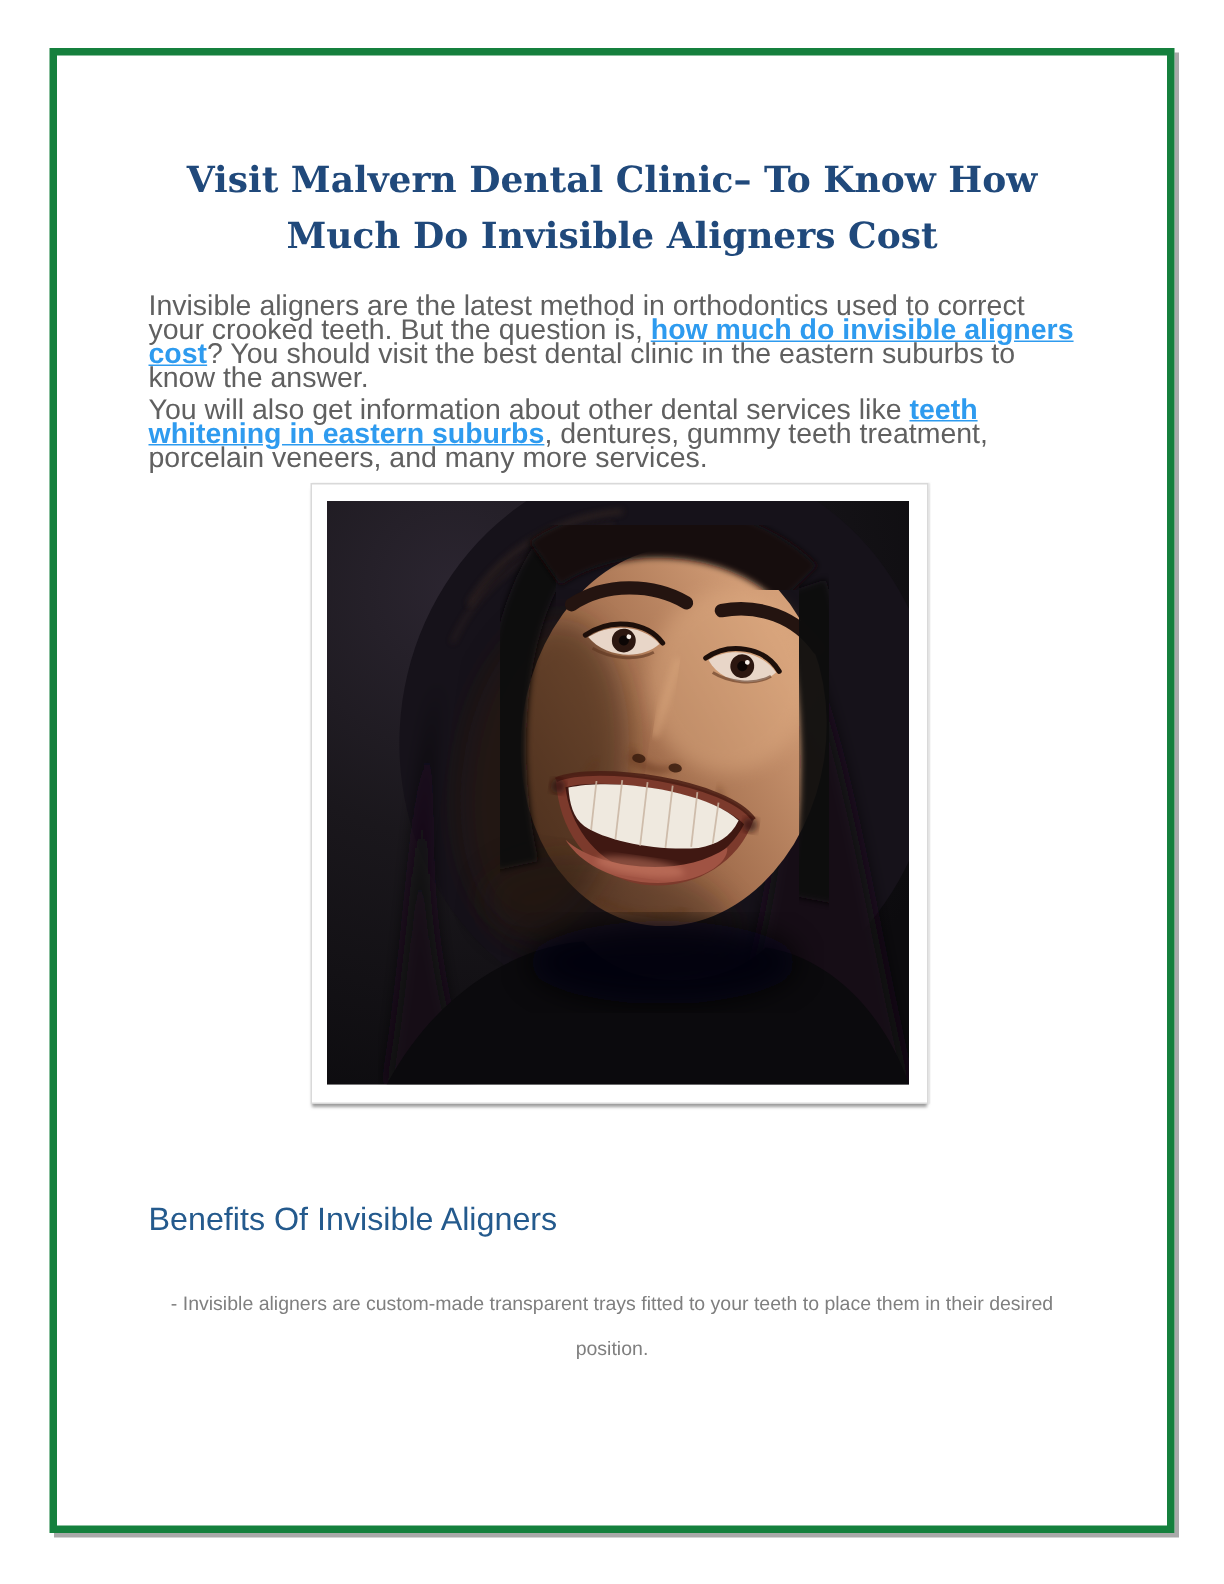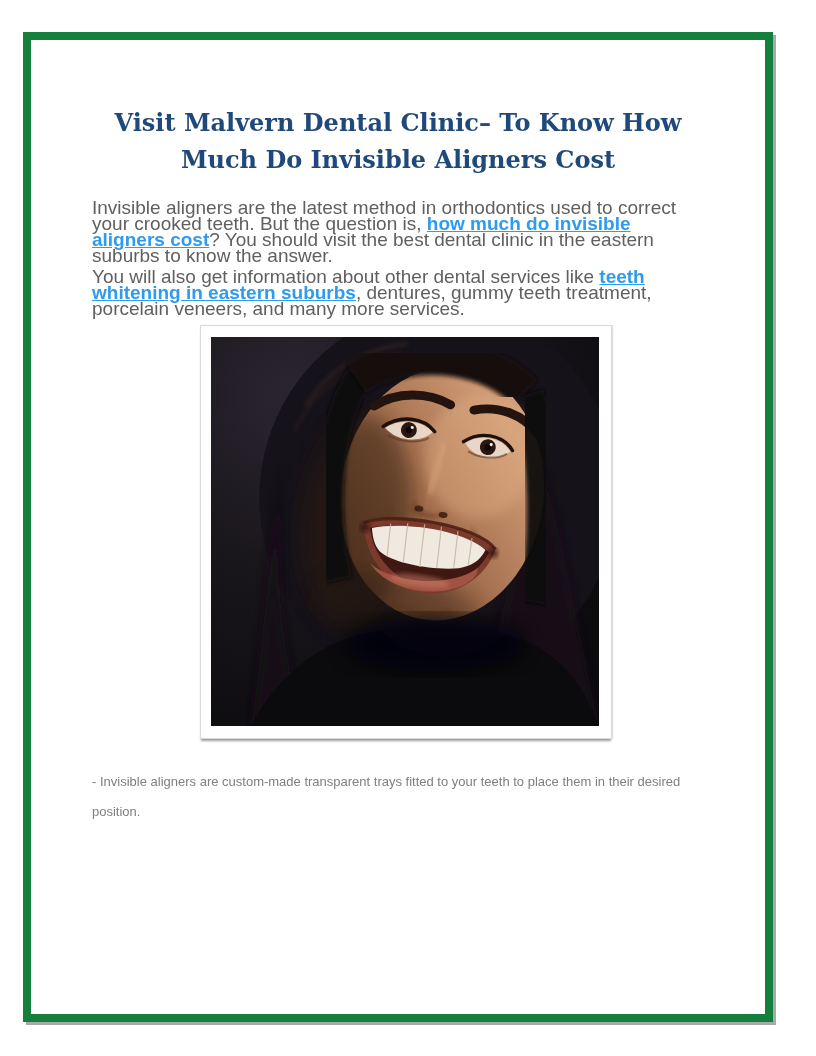--- a/index.html
+++ b/index.html
@@ -1,34 +1,34 @@
 <!DOCTYPE html>
 <html><head>
 <meta charset="utf-8">
 <style>
   html,body{margin:0;padding:0;background:#ffffff;}
   .canvas{position:relative;width:816px;height:1056px;background:#ffffff;overflow:hidden;
           font-family:"Liberation Sans","DejaVu Sans",sans-serif;}
-  .page-box{position:absolute;left:23px;top:32px;width:750px;height:990px;box-sizing:border-box;
-            background:#ffffff;border:8px solid #15803d;
+  .page-box{position:absolute;left:33px;top:32px;width:750px;height:990px;box-sizing:border-box;
+            background:#ffffff;border:5px solid #15803d;
             box-shadow:3px 3px 0 #a9a9a9;
             padding:0 61px;}
   h1.title{margin:64px auto 0;max-width:612px;text-align:center;
            font-family:"DejaVu Serif","Liberation Serif",serif;
            font-size:24px;line-height:37px;font-weight:700;color:#20497B;}
   p.para{margin:22px 0 0;font-size:19px;line-height:16px;color:#606060;}
   p.para.second{margin-top:5px;}
   a.link{color:#2E9BEF;font-weight:bold;text-decoration:underline;cursor:pointer;}
   figure.photo-frame{margin:8px 0 0 108px;width:412px;height:414px;box-sizing:border-box;
            background:#ffffff;border:1px solid #d9d9d9;padding:11px 12px 12px 10px;
            box-shadow:0 3px 2px -1px rgba(125,125,125,.75),1px 0 1px rgba(190,190,190,.4);}
   .photo{width:100%;height:100%;background:#121014;overflow:hidden;}
   .photo svg{display:block;width:100%;height:100%;}
   h2.section-heading{margin:64px 0 0;font-size:21.5px;line-height:26px;font-weight:400;color:#245A8D;}
-  p.benefit{margin:28px 0 0;font-size:13px;line-height:30px;color:#7f7f7f;}
+  p.benefit{margin:28px 0 0;font-size:13px;line-height:30px;color:#7f7f7f;text-align:center;}
 </style>
 </head>
 <body>
 
 <div class="canvas">
   <div class="page-box">
 
     <h1 class="title">Visit Malvern Dental Clinic– To Know How Much Do Invisible Aligners Cost</h1>
 
     <p class="para"><span>Invisible aligners are the latest method in orthodontics used to correct your crooked teeth. But the question is, </span><a class="link">how much do invisible aligners cost</a><span>? You should visit the best dental clinic in the eastern suburbs to know the answer.</span></p>
@@ -126,17 +126,18 @@
           <path d="M150,38 C118,88 112,170 128,245" stroke="#0e0a0d" stroke-width="28" fill="none" opacity="0.95" filter="url(#b2)"></path>
           <path d="M318,58 C338,118 338,205 326,268" stroke="#0e0a0d" stroke-width="34" fill="none" opacity="0.95" filter="url(#b2)"></path>
           <path d="M146,42 C192,10 272,12 316,56" stroke="#120c10" stroke-width="36" fill="none" filter="url(#b2)"></path>
 
           <path d="M40,392 C80,318 140,298 172,296 C202,330 262,330 294,300 C334,306 372,340 390,392 Z" fill="#0b0a0d"></path>
           <ellipse cx="225" cy="310" rx="90" ry="28" fill="#060508" opacity="0.85" filter="url(#b10)"></ellipse>
         </svg>
       </div>
     </figure>
 
+    <h2 class="section-heading">Benefits Of Invisible Aligners</h2>
 
     <p class="benefit">- Invisible aligners are custom-made transparent trays fitted to your teeth to place them in their desired position.</p>
 
   </div>
 </div>
 
 </body></html>

